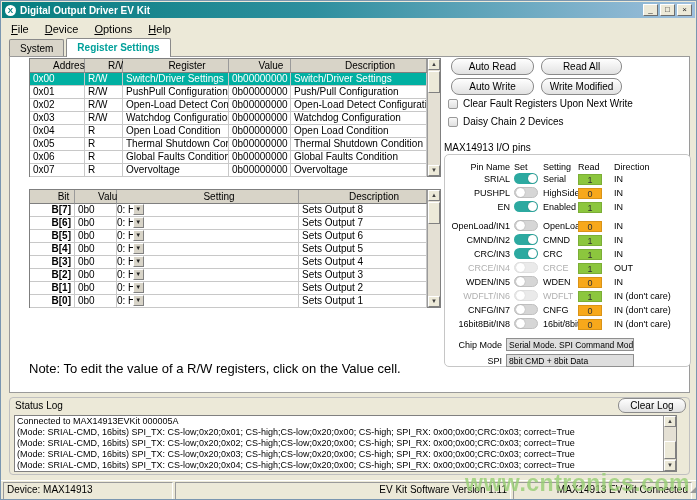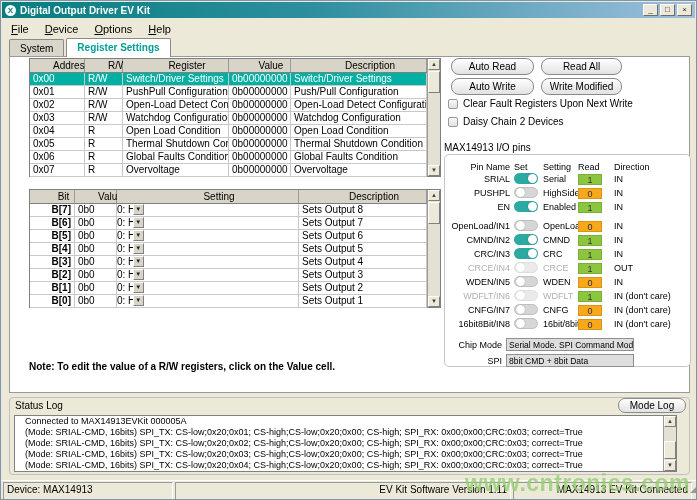--- a/index.html
+++ b/index.html
@@ -50,21 +50,21 @@
   .trow.selected .cell { color:#fff; }
   .cell.center { text-align:right; }
   .cell.bold { font-weight:bold; }
   .vscroll { position:absolute; top:0; right:0; bottom:0; width:13px; background:#E4E0D4; border-left:1px solid #9a9a9a; }
   .sb-btn { position:absolute; left:0; width:12px; height:11px; background:#ECE9D8; border:1px solid; border-color:#fff #808080 #808080 #fff; font-size:6px; line-height:9px; text-align:center; color:#404040; }
   .sb-up { top:0; } .sb-dn { bottom:0; }
   .sb-thumb { position:absolute; left:0; top:12px; width:12px; height:22px; background:#ECE9D8; border:1px solid; border-color:#fff #808080 #808080 #fff; }
   .combo { position:relative; height:12px; background:#fff; }
   .combo-btn { position:absolute; right:0; top:0; width:11px; height:11px; background:#D8D4C8; border:1px solid; border-color:#fff #808080 #808080 #fff; font-size:6px; line-height:9px; text-align:center; color:#202020; }
   
-  .note { position:absolute; left:28px; top:360px; font-size:10px; color:#000;font-weight:bold; }
+  .note { position:absolute; left:28px; top:360px; font-size:13px; color:#000; }
   
   .btn {
     position:absolute; height:17px; font-size:10px; line-height:15px; text-align:center;
     background:linear-gradient(#FEFEFE,#E2E2E2); border:1px solid #8a8a8a; border-radius:8px; color:#000;
   }
   .cbrow { position:absolute; display:flex; align-items:center; font-size:10px; }
   .cbox { width:10px; height:10px; background:linear-gradient(#F8F8F8,#E0E0E0); border:1px solid #999; border-radius:2px; margin-right:5px; flex:0 0 auto; }
   
   .iopins-title { position:absolute; left:443px; top:141px; font-size:10px; }
   .iopins-box { position:absolute; left:443px; top:153px; width:247px; height:213px; border:1px solid #C6C6C6; border-radius:5px; background:#fff; }
@@ -85,21 +85,21 @@
   .pin-row .dim { color:#b0b0b0; }
   .read-badge { display:inline-block; width:24px; height:11px; line-height:11px; text-align:center; font-size:9px; color:#333; border:1px solid rgba(0,0,0,.12); }
   .chip-row { position:relative; height:16px; font-size:9px; }
   .chip-label { position:absolute; right:182px; left:0; top:3px; text-align:right; }
   .chip-field { position:absolute; left:62px; top:1px; width:128px; height:13px; background:#DEDEDE; border:1px solid #8f8f8f; font-size:8.5px; line-height:12px; padding:0 2px; white-space:nowrap; overflow:hidden; }
   
   .statuslog-box { position:absolute; left:8px; top:396px; width:681px; height:78px; border:1px solid #C0C0C0; border-radius:4px; background:#ECE9D8; }
   .sl-title { position:absolute; left:14px; top:399px; font-size:10px; }
   .clearlog-btn { left:617px; top:397px; width:68px; height:15px; line-height:13px; border-radius:7px; }
   .log-area { position:absolute; left:13px; top:414px; width:663px; height:57px; background:#fff; border:1px solid #808080; overflow:hidden; }
-  .log-line { font-size:9px; line-height:11px; white-space:nowrap; padding-left:10px; color:#000; }
+  .log-line { font-size:9px; line-height:11px; white-space:nowrap; padding-left:2px; color:#000; }
   
   .statusbar { position:absolute; left:0; bottom:2px; height:17px; width:697px; background:#ECE9D8; border-top:1px solid #fff; }
   .sb-panel { position:absolute; top:1px; height:18px; border:1px solid; border-color:#9a9a9a #fff #fff #9a9a9a; font-size:10px; line-height:13px; padding:0 3px; white-space:nowrap; overflow:hidden; }
   .sb-1 { left:2px; width:170px; }
   .sb-2 { left:174px; width:336px; text-align:right; }
   .sb-3 { left:512px; width:179px; text-align:right; }
   .resize-grip { position:absolute; right:1px; bottom:3px; font-size:9px; color:#9a9a9a; }
   
   .watermark {
     position:absolute; right:6px; bottom:2px; font-size:23px; font-weight:bold;
@@ -404,21 +404,21 @@
     <span class="chip-field">Serial Mode. SPI Command Mode 16bit</span>
   </div>
   <div class="chip-row">
     <span class="chip-label">SPI</span>
     <span class="chip-field">8bit CMD + 8bit Data</span>
   </div>
 </div>
 
 <div class="statuslog-box"></div>
 <div class="sl-title">Status Log</div>
-<div class="btn clearlog-btn">Mode Log</div>
+<div class="btn clearlog-btn">Clear Log</div>
 <div class="log-area">
   <div id="log-lines" style="margin-right:13px;">
       <div class="log-line">Connected to MAX14913EVKit 000005A</div>
       <div class="log-line">(Mode: SRIAL-CMD, 16bits) SPI_TX: CS-low;0x20;0x01; CS-high;CS-low;0x20;0x00; CS-high;  SPI_RX: 0x00;0x00;CRC:0x03; correct=True</div>
       <div class="log-line">(Mode: SRIAL-CMD, 16bits) SPI_TX: CS-low;0x20;0x02; CS-high;CS-low;0x20;0x00; CS-high;  SPI_RX: 0x00;0x00;CRC:0x03; correct=True</div>
       <div class="log-line">(Mode: SRIAL-CMD, 16bits) SPI_TX: CS-low;0x20;0x03; CS-high;CS-low;0x20;0x00; CS-high;  SPI_RX: 0x00;0x00;CRC:0x03; correct=True</div>
       <div class="log-line">(Mode: SRIAL-CMD, 16bits) SPI_TX: CS-low;0x20;0x04; CS-high;CS-low;0x20;0x00; CS-high;  SPI_RX: 0x00;0x00;CRC:0x03; correct=True</div>
     </div>
   <div class="vscroll">
     <span class="sb-btn sb-up">▲</span>

